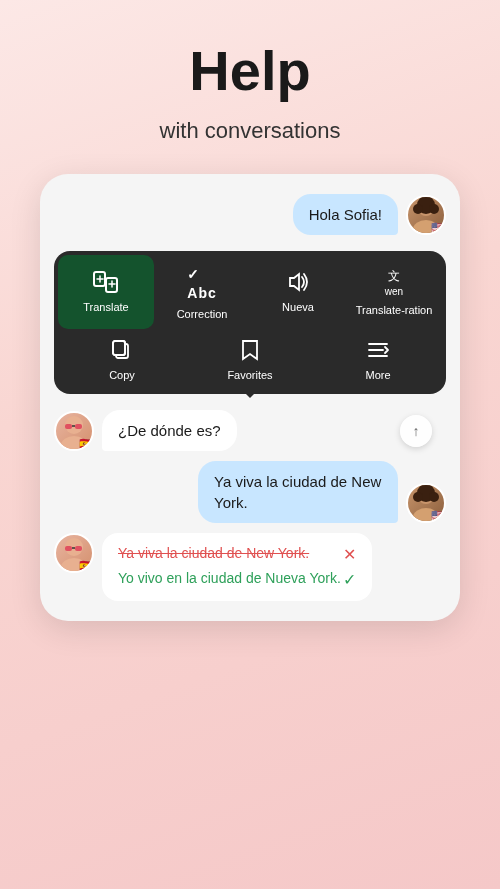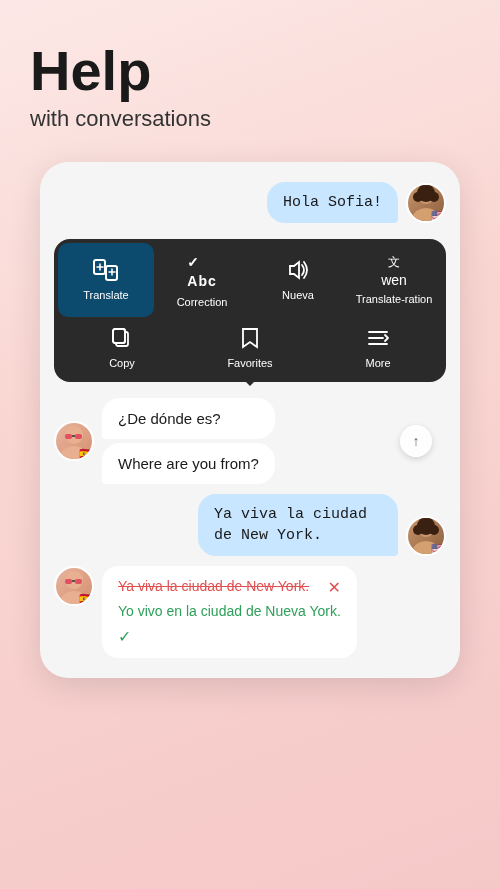--- a/index.html
+++ b/index.html
@@ -6,34 +6,34 @@
     body {
       width: 500px;
       height: 889px;
       background: linear-gradient(160deg, #fce8e6 0%, #f9d6d2 40%, #f5c8c8 100%);
       font-family: -apple-system, BlinkMacSystemFont, 'Segoe UI', sans-serif;
       overflow: hidden;
       position: relative;
     }
 
     .header {
-      text-align: left;
+      text-align: center;
       padding: 40px 30px 20px;
     }
     .header-title {
       font-size: 56px;
       font-weight: 900;
       color: #1a1a1a;
       line-height: 1.1;
     }
     .header-subtitle {
       font-size: 22px;
       font-weight: 500;
       color: #333;
-      margin-top: 4px;
+      margin-top: 16px;
     }
 
     .phone-container {
       margin: 10px auto 0;
       width: 420px;
       background: #f5f5f5;
       border-radius: 28px;
       padding: 20px 14px 20px;
       position: relative;
       box-shadow: 0 8px 32px rgba(0,0,0,0.12);
@@ -94,21 +94,20 @@
       padding: 10px 16px;
       border-radius: 18px;
       max-width: 200px;
       font-size: 15px;
       line-height: 1.4;
     }
     .bubble.right {
       background: #c8e6ff;
       border-bottom-right-radius: 4px;
       color: #1a1a1a;
-      font-family: Liberation Mono, monospace;
     }
     .bubble.left {
       background: #ffffff;
       border-bottom-left-radius: 4px;
       color: #1a1a1a;
     }
 
     
     .context-menu {
       background: #2a2a2a;
@@ -137,21 +136,21 @@
       display: flex;
       flex-direction: column;
       align-items: center;
       justify-content: center;
       padding: 10px 6px 8px;
       gap: 4px;
       cursor: pointer;
       border-radius: 10px;
     }
     .menu-item.active {
-      background: #0c4a6e;
+      background: #14532d;
       border-radius: 10px;
     }
 
     .menu-icon {
       font-size: 22px;
       color: #fff;
       line-height: 1;
     }
     .menu-label {
       font-size: 11px;
@@ -199,22 +198,21 @@
     }
     .correction-x {
       color: #e05050;
       font-size: 16px;
       flex-shrink: 0;
     }
     .correction-check-row {
       display: flex;
       align-items: flex-start;
       justify-content: space-between;
-      gap: 8px;
-      flex-direction: column;
+      gap: 2px;
     }
     .correction-correct {
       color: #2ea05a;
     }
     .correction-check {
       color: #2ea05a;
       font-size: 16px;
       flex-shrink: 0;
     }
 
@@ -278,21 +276,21 @@
               <path d="M4 7 L8 7 L13 3 L13 19 L8 15 L4 15 Z" stroke="white" stroke-width="1.8" fill="none"></path>
               <path d="M16 6 Q20 11 16 16" stroke="white" stroke-width="1.8" stroke-linecap="round" fill="none"></path>
               <path d="M18 3 Q24 11 18 19" stroke="white" stroke-width="1.8" stroke-linecap="round" fill="none"></path>
             </svg>
           </span>
           <span class="menu-label">Nueva</span>
         </div>
 
         <div class="menu-item">
           <span class="menu-icon" style="font-size:12px; color:#fff; text-align:center; line-height:1.3;">
-            文<br><span style="font-size:14px;">wen</span>
+            文<br><span style="font-size:10px;">wen</span>
           </span>
           <span class="menu-label">Translate­-ration</span>
         </div>
       </div>
 
       <div class="menu-row">
 
 
         <div class="menu-item">
           <span class="menu-icon">
@@ -321,35 +319,34 @@
               <line x1="3" y1="11" x2="17" y2="11" stroke="white" stroke-width="1.8" stroke-linecap="round"></line>
               <line x1="3" y1="17" x2="21" y2="17" stroke="white" stroke-width="1.8" stroke-linecap="round"></line>
               <polyline points="19,8 22,11 19,14" stroke="white" stroke-width="1.8" fill="none" stroke-linecap="round" stroke-linejoin="round"></polyline>
             </svg>
           </span>
           <span class="menu-label">More</span>
         </div>
       </div>
     </div>
 
-    <div style="display:flex; align-items:center; gap:8px; position:relative;">
+    <div style="display:flex; align-items:flex-end; gap:8px; position:relative;">
       <div class="avatar avatar-img-left">
         <svg width="36" height="40" viewBox="0 0 36 40">
           <ellipse cx="18" cy="34" rx="13" ry="9" fill="#e8b090"></ellipse>
           <circle cx="18" cy="14" r="9" fill="#e8b090"></circle>
 
           <rect x="9" y="13" width="7" height="5" rx="2" fill="#e05060"></rect>
           <rect x="19" y="13" width="7" height="5" rx="2" fill="#e05060"></rect>
           <line x1="16" y1="15" x2="19" y2="15" stroke="#333" stroke-width="1.5"></line>
 
         </svg>
       </div>
       <div class="double-bubble">
         <div class="bubble left">¿De dónde es?</div>
-        <div class="bubble left">Where are you from?</div>
       </div>
       <div class="scroll-up-btn">
         ↑
       </div>
     </div>
 
     <div class="message-row right">
       <div class="bubble right">Ya viva la ciudad de New York.</div>
       <div class="avatar avatar-img-right">
         <svg width="36" height="40" viewBox="0 0 36 40">

